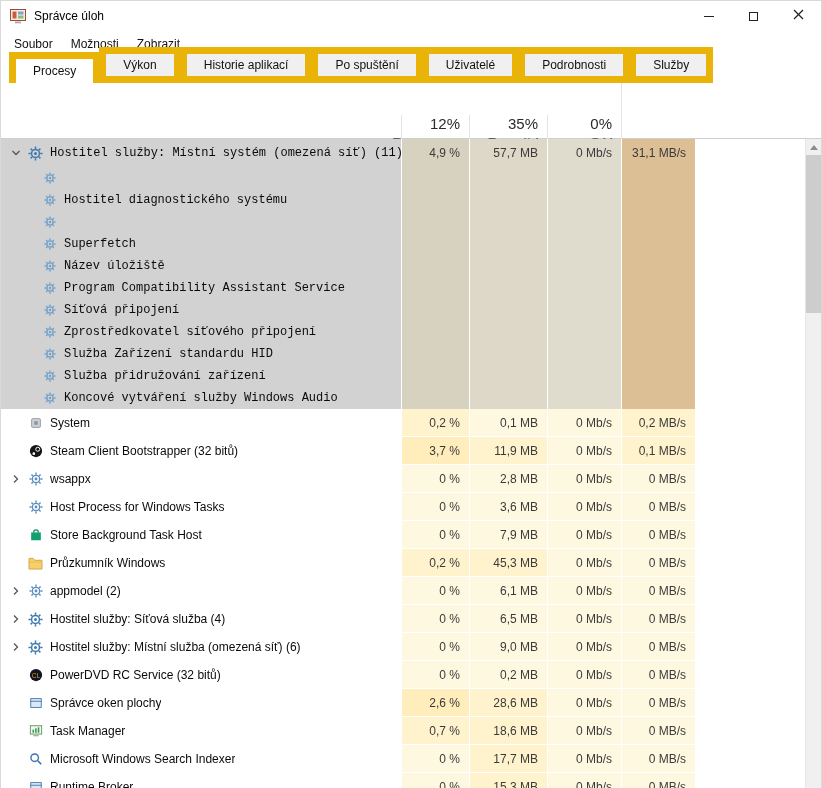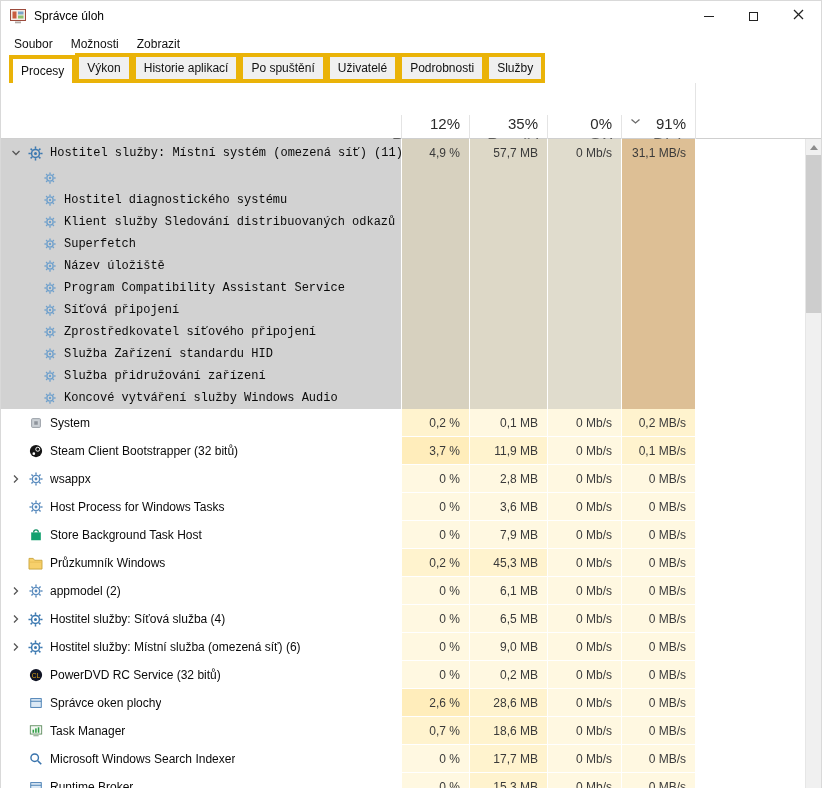--- a/index.html
+++ b/index.html
@@ -20,21 +20,21 @@
   .win-btn { width: 45px; height: 100%; display: flex; align-items: center; justify-content: center; }
   .glyph-min { width: 10px; height: 1px; background: #222; display: block; }
   .glyph-max { width: 9px; height: 9px; border: 1px solid #222; display: block; }
 
   
   .menubar { height: 26px; display: flex; align-items: center; padding-left: 4px; }
   .menu-item { padding: 4px 9px; color: #111; cursor: default; }
 
   
   .tabstrip { height: 26px; display: flex; align-items: flex-end; padding-left: 8px; }
-  .tab { padding: 4px 8px; background: #f0f0f0; border: 4px solid #eab308; margin-left: -1px; color: #111; }
+  .tab { padding: 4px 17px; background: #f0f0f0; border: 7px solid #eab308; margin-left: -1px; color: #111; }
   .tab:first-child { margin-left: 0; }
   .tab.active { background: #fff; border-bottom: none; padding-top: 5px; padding-bottom: 5px; position: relative; z-index: 2; }
 
   
   .grid-cols { display: grid; grid-template-columns: 400px 68px 78px 74px 74px 1fr; }
   .header { height: 56px; border-bottom: 1px solid #cfcfcf; position: relative; }
   .name-h { align-self: end; padding: 0 0 5px 10px; color: #7f1d1d; font-weight: bold; }
   .val-h { border-left: 1px solid #e4e4e4; display: flex; flex-direction: column; align-items: flex-end; justify-content: flex-end; padding: 0 9px 4px 0; position: relative; margin-top: 32px; }
   .val-h .pct { font-size: 15px; color: #2b2b2b; }
   .val-h .lbl { font-size: 17px; color: #5f5f5f; margin-top: 3px; }
@@ -122,27 +122,20 @@
       <span class="lbl">Procesor</span>
     </div>
     <div class="val-h">
       <span class="pct">35%</span>
       <span class="lbl">Paměť</span>
     </div>
     <div class="val-h">
       <span class="pct">0%</span>
       <span class="lbl">Síť</span>
     </div>
-    <div class="val-h">
-      <span class="sort-ind"><svg width="11" height="7" viewBox="0 0 11 7">
-            <polyline points="1.5,1.5 5.5,5 9.5,1.5" fill="none" stroke="#6a6a6a" stroke-width="1.3"></polyline>
-          </svg></span>
-      <span class="pct">91%</span>
-      <span class="lbl">Disk</span>
-    </div>
     <div class="filler-h"></div>
   </div>
 
   <div class="rows" id="rows">
     <div class="scrollbar">
       <div class="sb-up">
           <span class="tri-up"></span>
         </div>
       <div class="sb-thumb"></div>
     </div>
@@ -245,21 +238,20 @@
                 <line x1="13" y1="8" x2="15.5" y2="8"></line>
                 <line x1="2.8" y1="2.8" x2="4.5" y2="4.5"></line>
                 <line x1="11.5" y1="11.5" x2="13.2" y2="13.2"></line>
                 <line x1="2.8" y1="13.2" x2="4.5" y2="11.5"></line>
                 <line x1="11.5" y1="4.5" x2="13.2" y2="2.8"></line>
                 <circle cx="8" cy="8" r="4.2"></circle>
               </g>
               <circle cx="8" cy="8" r="1.6" fill="#6fa0cc"></circle>
             </svg>
           </span>
-          <span class="proc-label">Klient služby Sledování distribuovaných odkazů</span>
         </div>
         <div class="val-cell g0"></div>
         <div class="val-cell g1"></div>
         <div class="val-cell g2"></div>
         <div class="val-cell g3"></div>
         <div class="filler-cell"></div>
       </div>
       <div class="row grid-cols child sel">
         <div class="name-cell">
           <span class="expander"></span>

